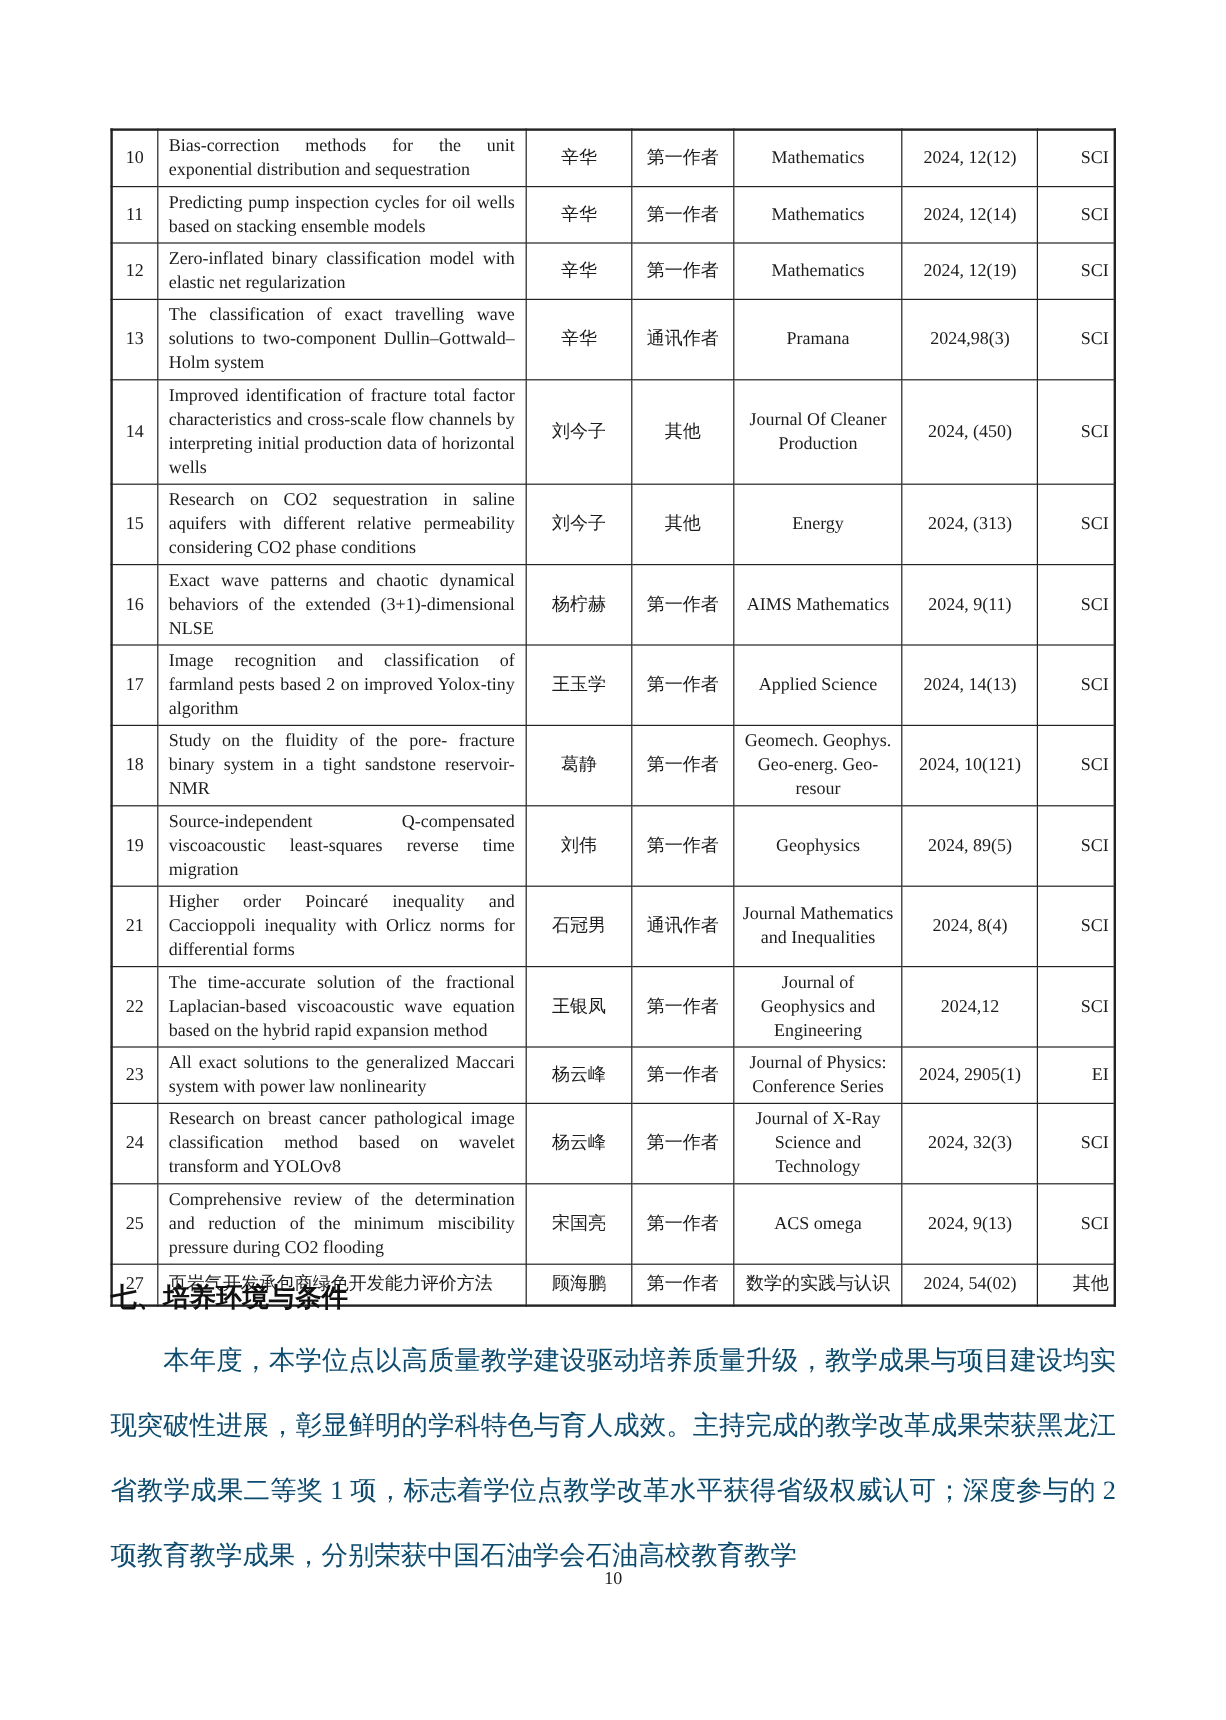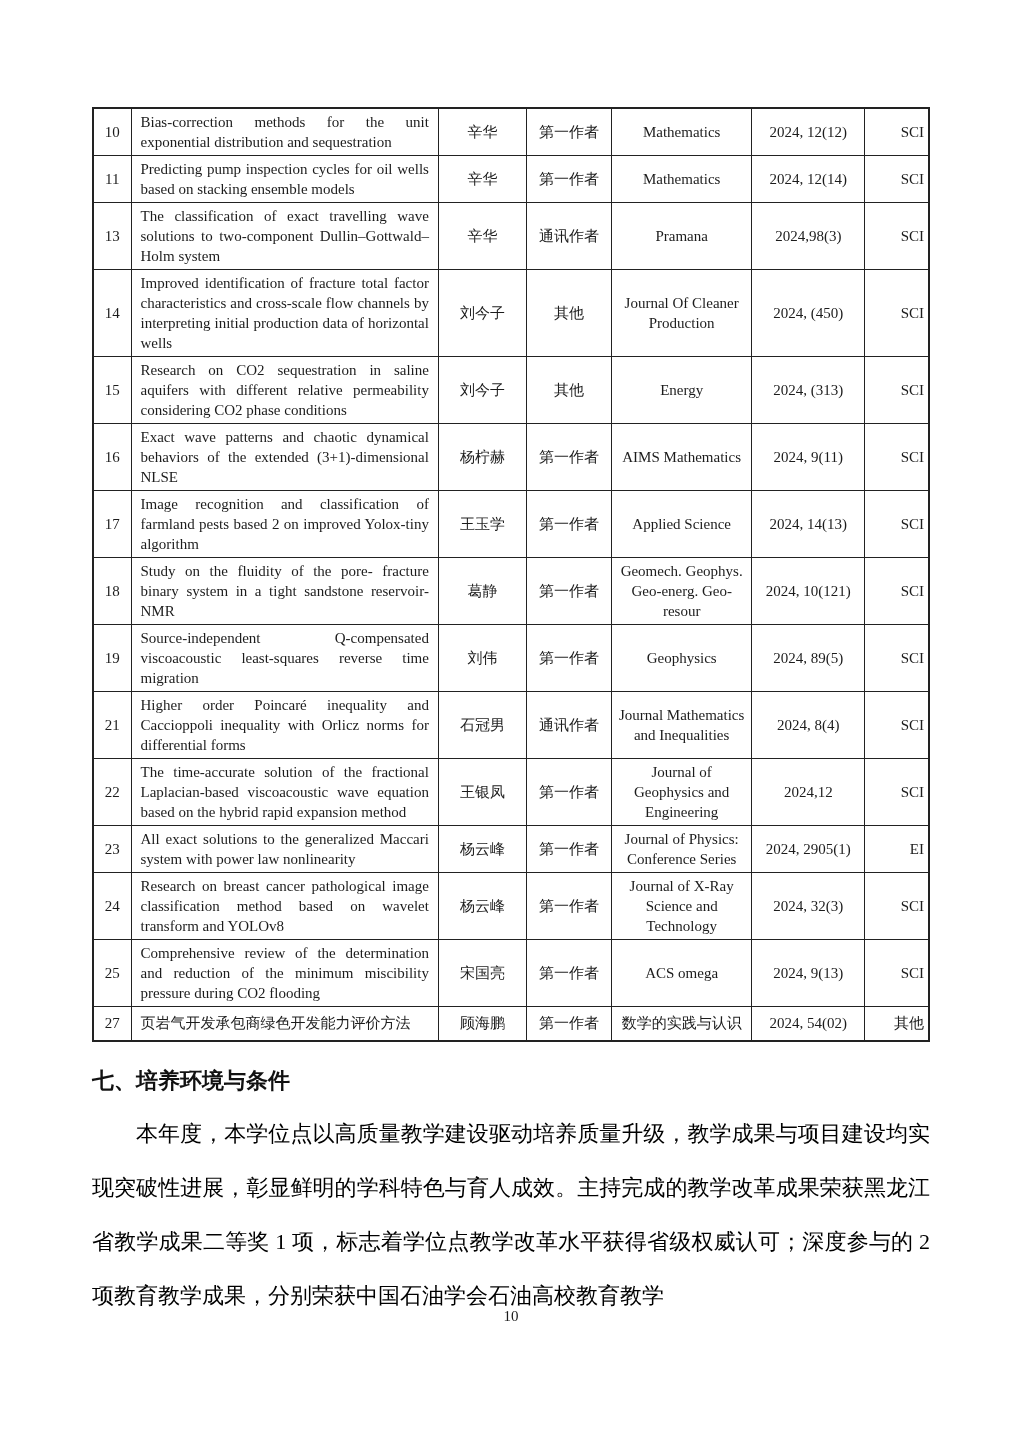--- a/index.html
+++ b/index.html
@@ -48,21 +48,21 @@
   }
   .body-paragraph {
     position: absolute;
     left: 92px;
     top: 1107px;
     width: 838px;
     font-size: 22px;
     line-height: 54px;
     text-align: justify;
     text-indent: 2em;
-    color: #000000;
+    color: #0c4a6e;
   }
   .page-number {
     position: absolute;
     left: 0;
     top: 1308px;
     width: 100%;
     text-align: center;
     font-size: 15px;
     color: #1c1c1c;
   }
@@ -86,20 +86,29 @@
         <tr>
       <td class="c-no">11</td>
       <td class="c-title">Predicting pump inspection cycles for oil wells based on stacking ensemble models</td>
       <td class="c-author">辛华</td>
       <td class="c-role">第一作者</td>
       <td class="c-journal">Mathematics</td>
       <td class="c-issue">2024, 12(14)</td>
       <td class="c-index">SCI</td>
     </tr>
         <tr>
+      <td class="c-no">12</td>
+      <td class="c-title">Zero-inflated binary classification model with elastic net regularization</td>
+      <td class="c-author">辛华</td>
+      <td class="c-role">第一作者</td>
+      <td class="c-journal">Mathematics</td>
+      <td class="c-issue">2024, 12(19)</td>
+      <td class="c-index">SCI</td>
+    </tr>
+        <tr>
       <td class="c-no">13</td>
       <td class="c-title">The classification of exact travelling wave solutions to two-component Dullin–Gottwald–Holm system</td>
       <td class="c-author">辛华</td>
       <td class="c-role">通讯作者</td>
       <td class="c-journal">Pramana</td>
       <td class="c-issue">2024,98(3)</td>
       <td class="c-index">SCI</td>
     </tr>
         <tr>
       <td class="c-no">14</td>

